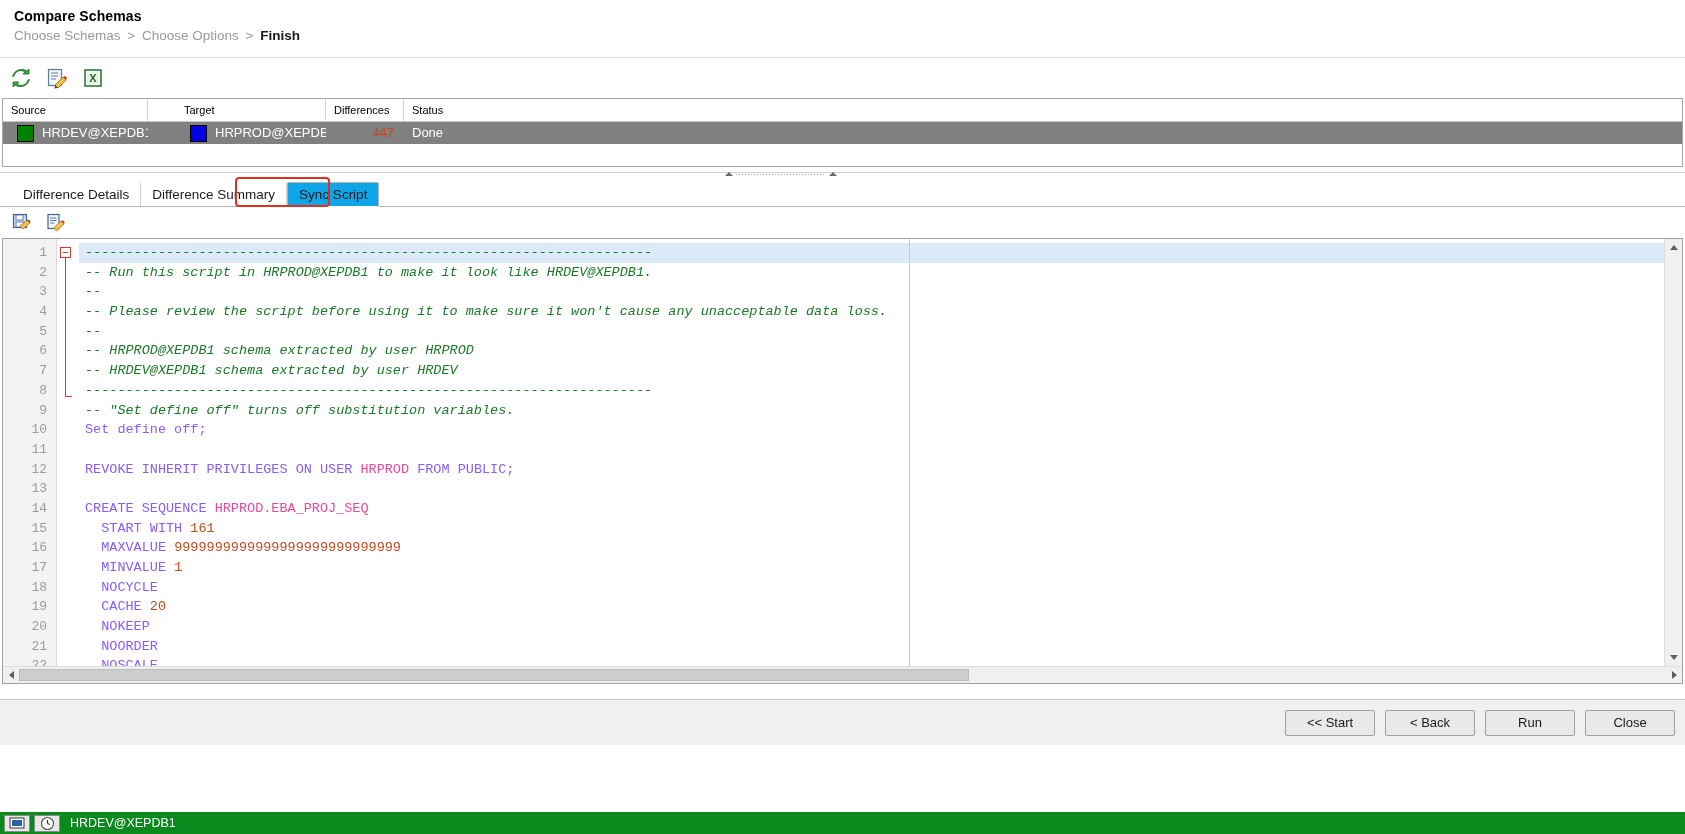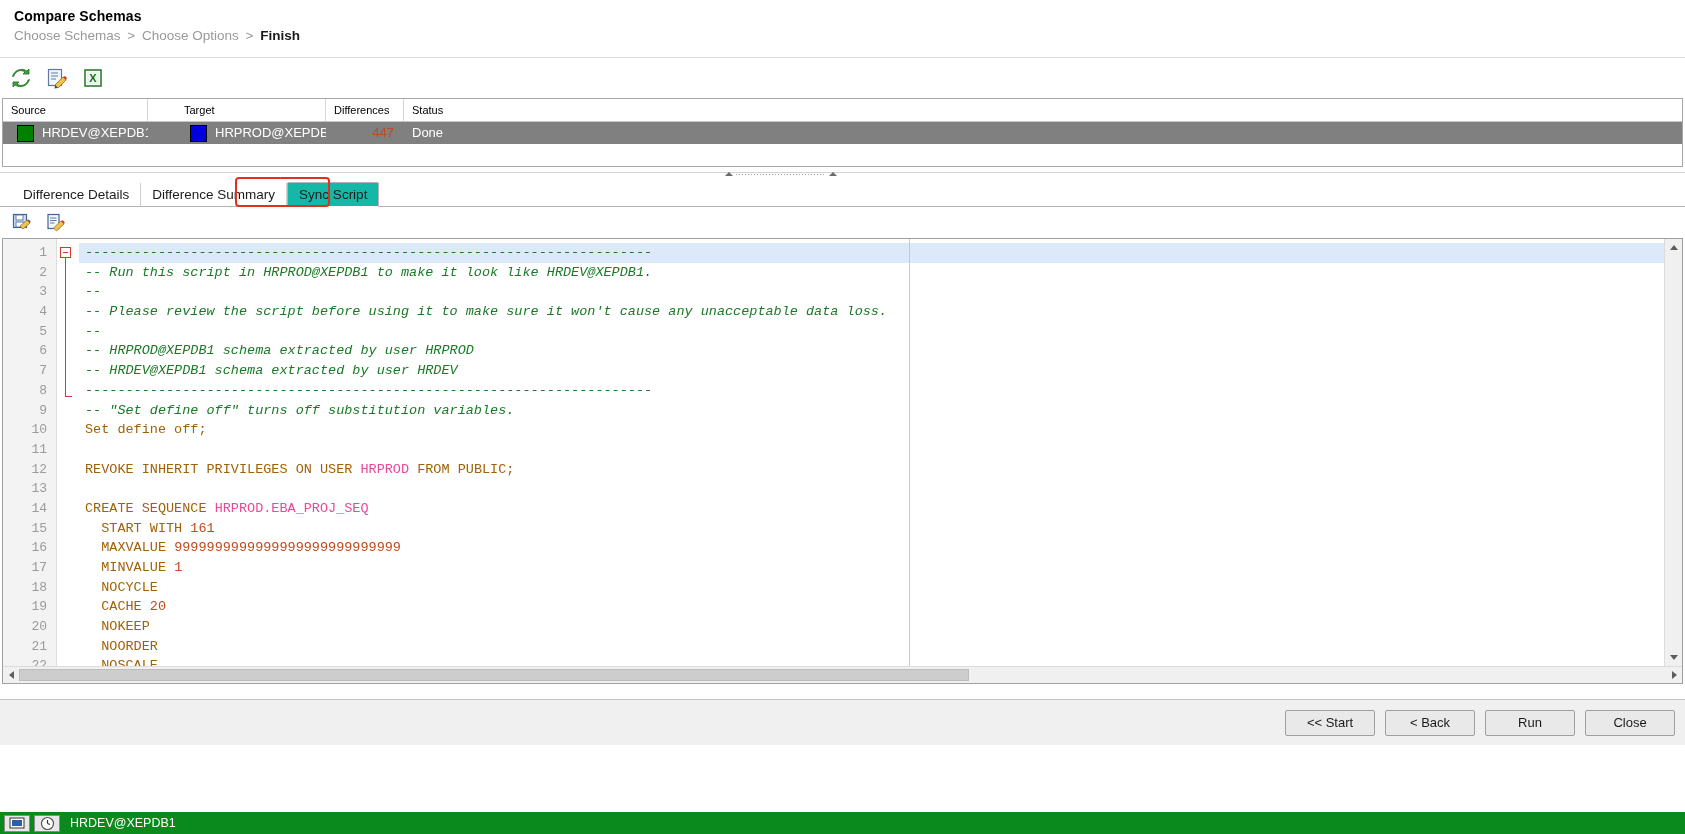--- a/index.html
+++ b/index.html
@@ -184,21 +184,21 @@
     color: #1c1c1c;
     background: #ffffff;
     border-right: 1px solid #cfcfcf;
     box-sizing: border-box;
     cursor: pointer;
     white-space: nowrap;
   }
   .tab.selected {
     border: 1px solid #b4b4b4;
     border-bottom: 1px solid #ffffff;
-    background: #14b8a6;
+    background: #0ea5e9;
     position: relative;
     z-index: 3;
     margin-bottom: -1px;
     height: 25px;
     line-height: 24px;
     border-radius: 2px 2px 0 0;
   }
   .tab-annot {
     position: absolute;
     left: 235px;
@@ -310,21 +310,21 @@
     height: 19.7px;
     line-height: 19.7px;
     font-family: "Liberation Mono", monospace;
     font-size: 13.5px;
     white-space: pre;
     padding-left: 6px;
     color: #000000;
   }
   .code-line.current { background: #dbe9f9; }
   .cmt { color: #1a7a27; font-style: italic; }
-  .kw  { color: #a16207; }
+  .kw  { color: #8b5cf6; }
   .num { color: #c04a1e; }
   .id  { color: #ec4899; }
 
   .vsplit {
     position: absolute;
     top: 0; bottom: 0;
     left: 830px;
     width: 1px;
     background: #c9c9c9;
   }

